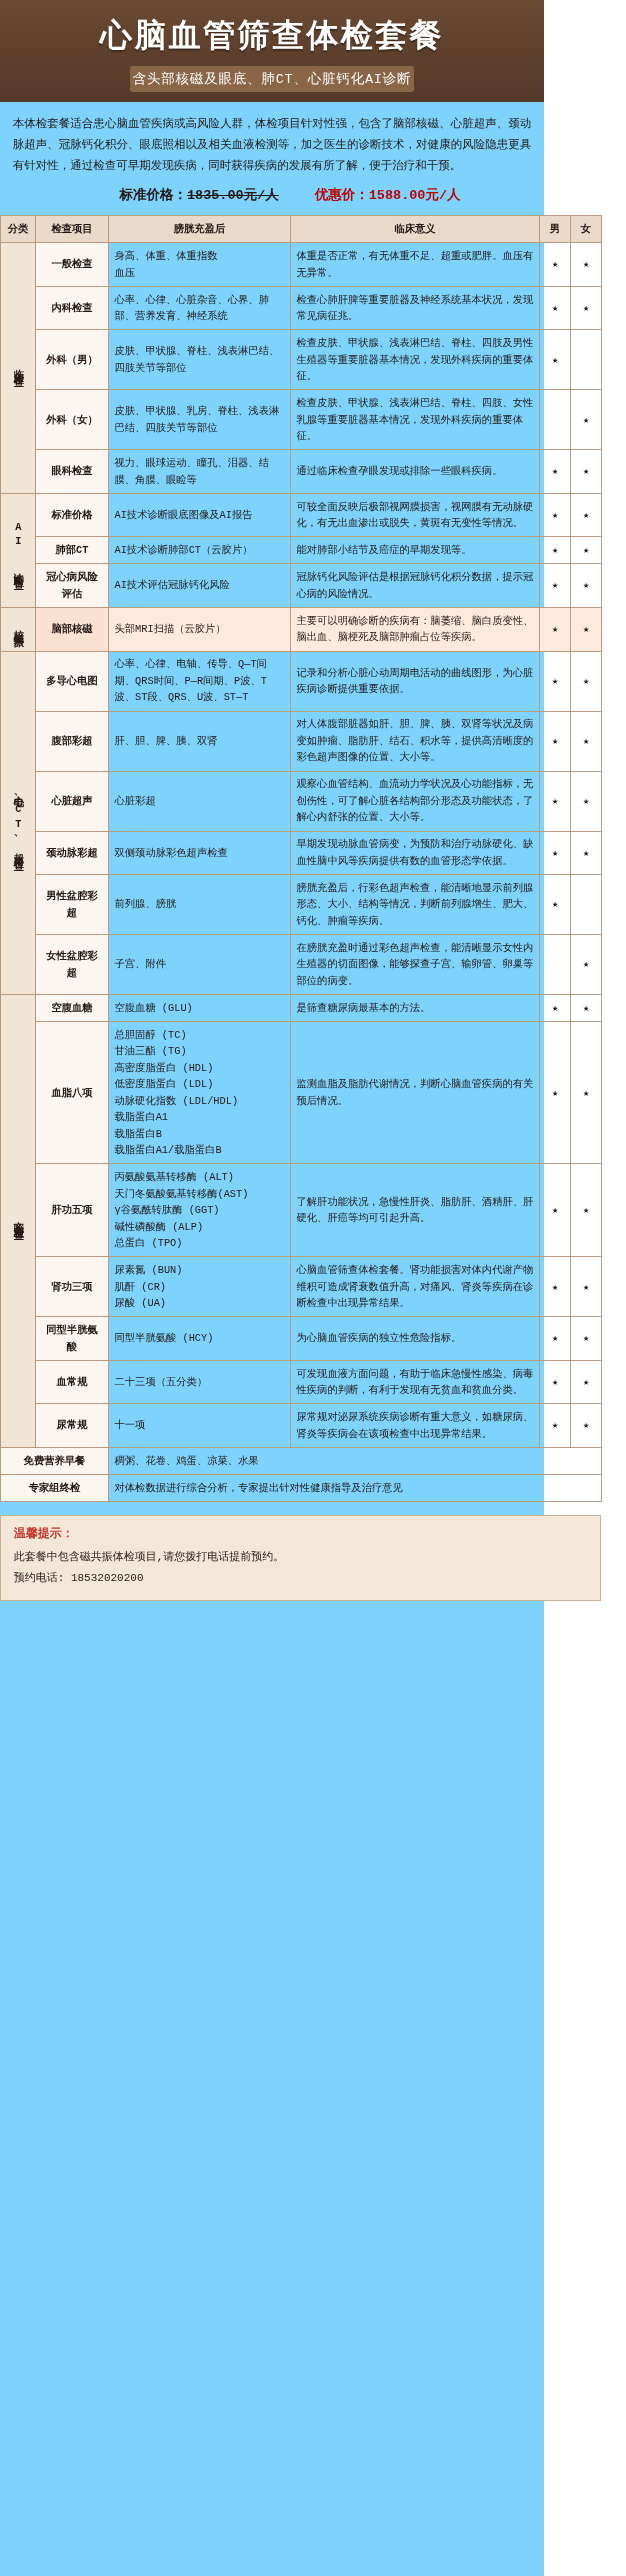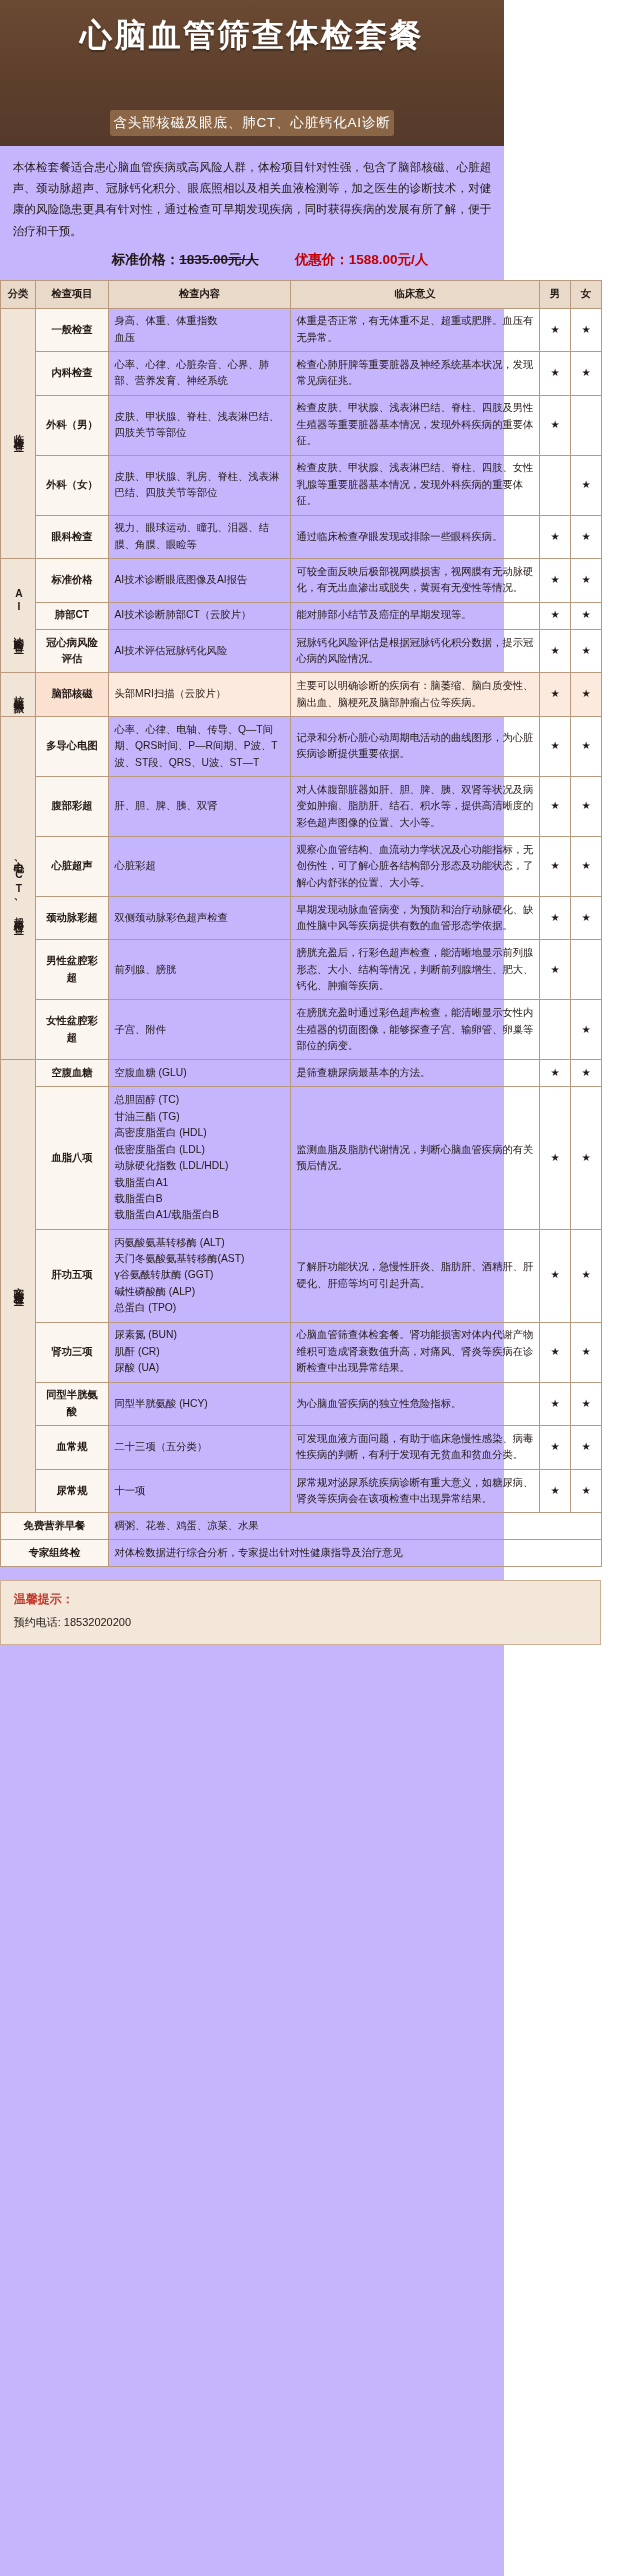--- a/index.html
+++ b/index.html
@@ -4,25 +4,26 @@
 <style>
   * { box-sizing: border-box; }
   html, body { margin:0; padding:0; }
   body {
     width: 626px;
     font-family: "Liberation Sans", "DejaVu Sans", sans-serif;
     background: #ffffff;
     color: #231815;
   }
   .page {
-    width: 504px;
+    width: 544px;
     min-height: 2576px;
-    background: #c4b5fd;
+    background: #7dd3fc;
     padding: 0 0 14.3px 0;
     position: relative;
+    font-family: Liberation Mono, monospace;
   }
   
   .header {
     background: linear-gradient(180deg,#6b4a33 0%, #5d3f2c 55%, #55392a 100%);
     padding: 14.3px 0 9.5px 0;
     text-align: center;
   }
   .header h1 {
     margin: 0 0 8px 0;
     font-size: 32px;
@@ -32,21 +33,20 @@
     text-shadow: 0 1.6px 1.6px rgba(0,0,0,.35);
   }
   .header .subtitle {
     display: inline-block;
     background: #8a6647;
     color: #ffffff;
     font-size: 13.5px;
     letter-spacing: 0.8px;
     padding: 4px 3px;
     border-radius: 2.4px;
-    margin-top: 44px;
   }
   
   .intro {
     padding: 11px 12.7px 4.8px 12.7px;
     font-size: 11.5px;
     line-height: 1.85;
     text-align: justify;
     color: #231815;
   }
   .price-row {
@@ -169,21 +169,21 @@
         <col class="c-item">
         <col class="c-cont">
         <col class="c-mean">
         <col class="c-m">
         <col class="c-f">
     </colgroup>
     <thead>
       <tr>
         <th>分类</th>
         <th>检查项目</th>
-        <th>检查内容</th>
+        <th>膀胱充盈后</th>
         <th>临床意义</th>
         <th>男</th>
         <th>女</th>
       </tr>
     </thead>
     <tbody id="tbody">
         <tr>
           <td class="cat" rowspan="5"><span class="vert">临床检查</span></td>
           <td class="item">一般检查</td>
           <td class="cont">身高、体重、体重指数<br>血压</td>
@@ -348,17 +348,18 @@
         </tr>
         <tr>
           <td class="item" colspan="2">专家组终检</td>
           <td class="cont" colspan="4">对体检数据进行综合分析，专家提出针对性健康指导及治疗意见</td>
         </tr>
       </tbody>
   </table>
 
   <div class="tips">
     <div class="tips-title">温馨提示：</div>
+    <div class="tips-line">此套餐中包含磁共振体检项目,请您拨打电话提前预约。</div>
     <div class="tips-line">预约电话: 18532020200</div>
   </div>
 
 </div>
 
 
 </body></html>

